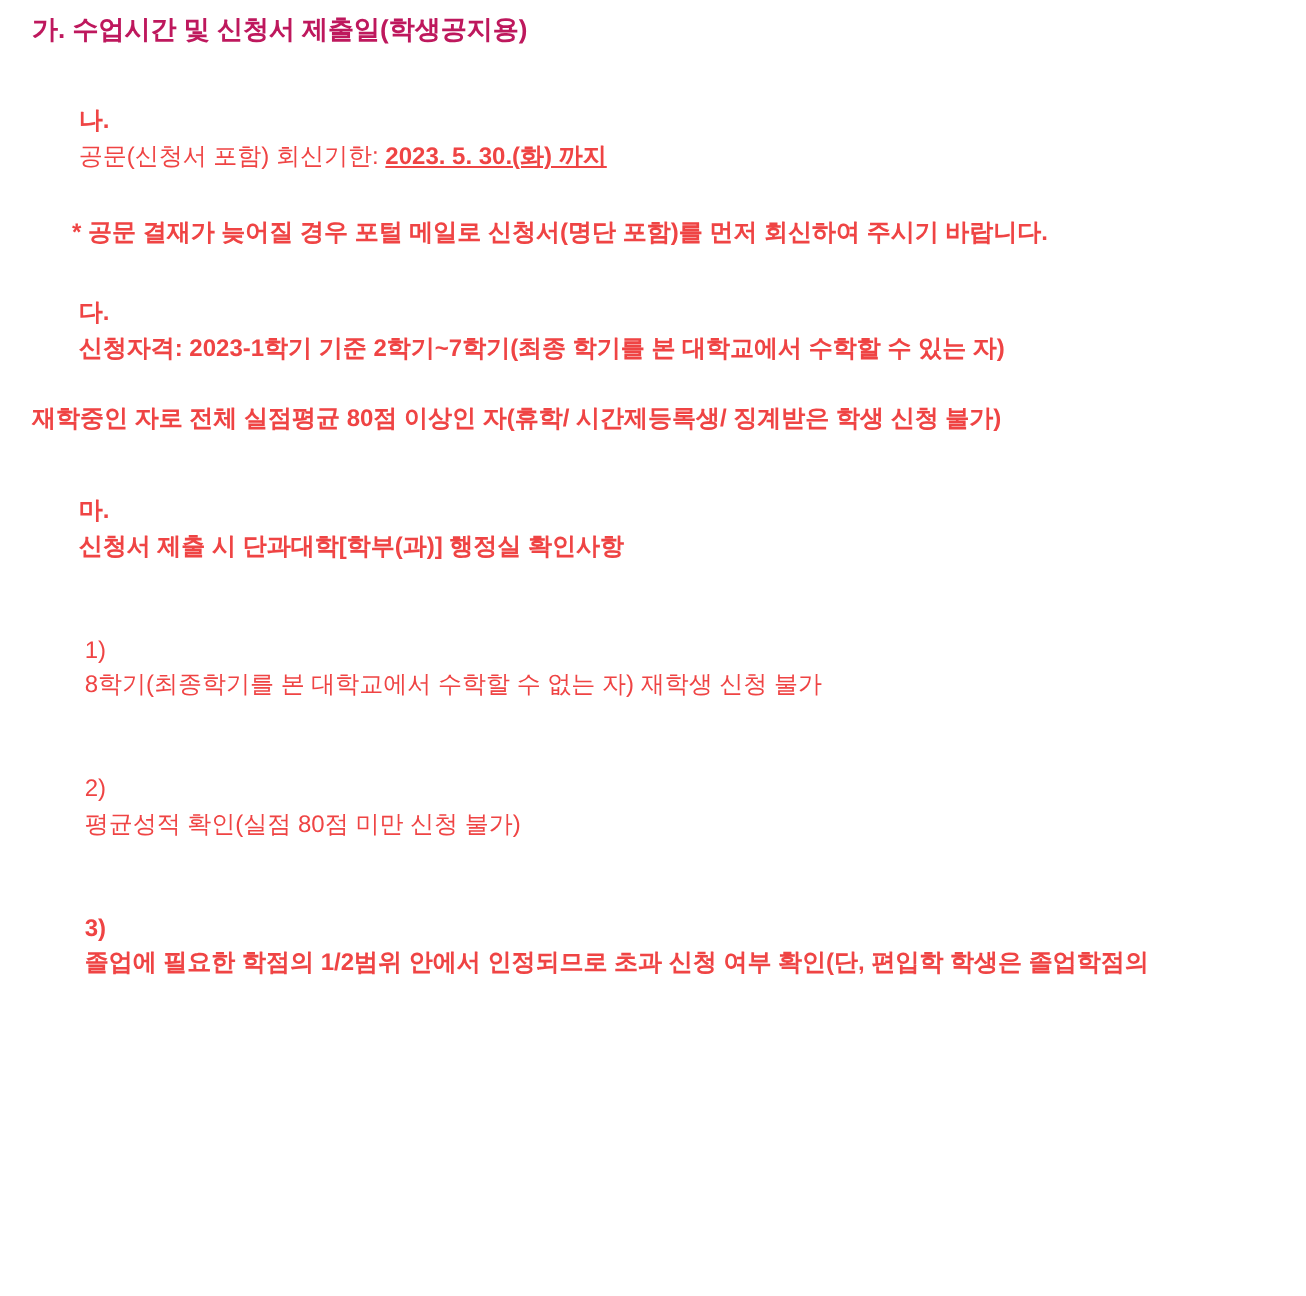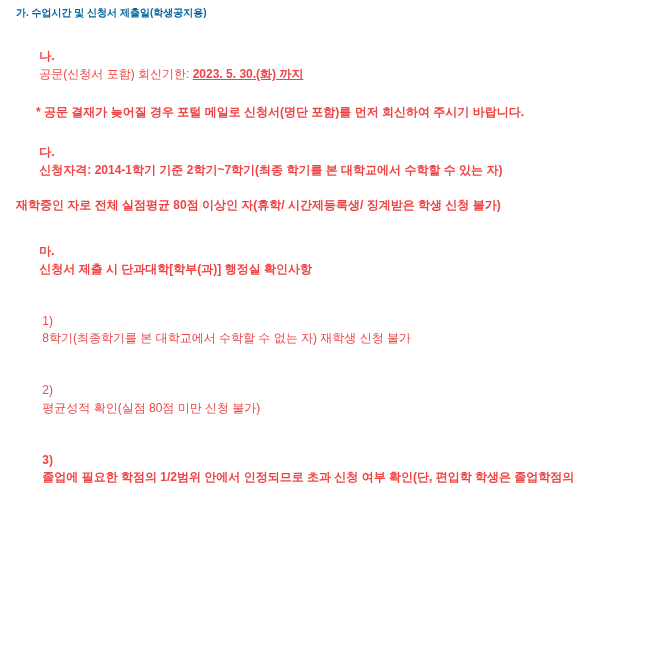--- a/index.html
+++ b/index.html
@@ -33,22 +33,22 @@
   }
   .bold {
     font-weight: bold;
   }
   .u {
     text-decoration: underline;
   }
 
   
   .heading-a {
-    color: #0369a1;
-    font-size: 10px;
+    color: #be185d;
+    font-size: 13px;
     padding: 6px 0 5px 16px;
   }
 
   
   .tbl-wrap {
     padding-left: 12px;
   }
   table.schedule {
     border-collapse: collapse;
     width: 578px;
@@ -99,21 +99,21 @@
   </div>
 
   <div class="gap2"></div>
 
   <div class="line star blue bold">* 공문 결재가 늦어질 경우 포털 메일로 신청서(명단 포함)를 먼저 회신하여 주시기 바랍니다.</div>
 
   <div class="gap4"></div>
 
   <div class="line lv1 blue bold">
     <span>다.</span>
-    <span>신청자격: 2014-1학기 기준 2학기~7학기(최종 학기를 본 대학교에서 수학할 수 있는 자)</span>
+    <span>신청자격: 2023-1학기 기준 2학기~7학기(최종 학기를 본 대학교에서 수학할 수 있는 자)</span>
   </div>
   <div class="line lv1b blue bold">재학중인 자로 전체 실점평균 80점 이상인 자(휴학/ 시간제등록생/ 징계받은 학생 신청 불가)</div>
 
   <div class="gap2"></div>
 
 
   <div class="gap4"></div>
 
 
   <div class="gap2"></div>

